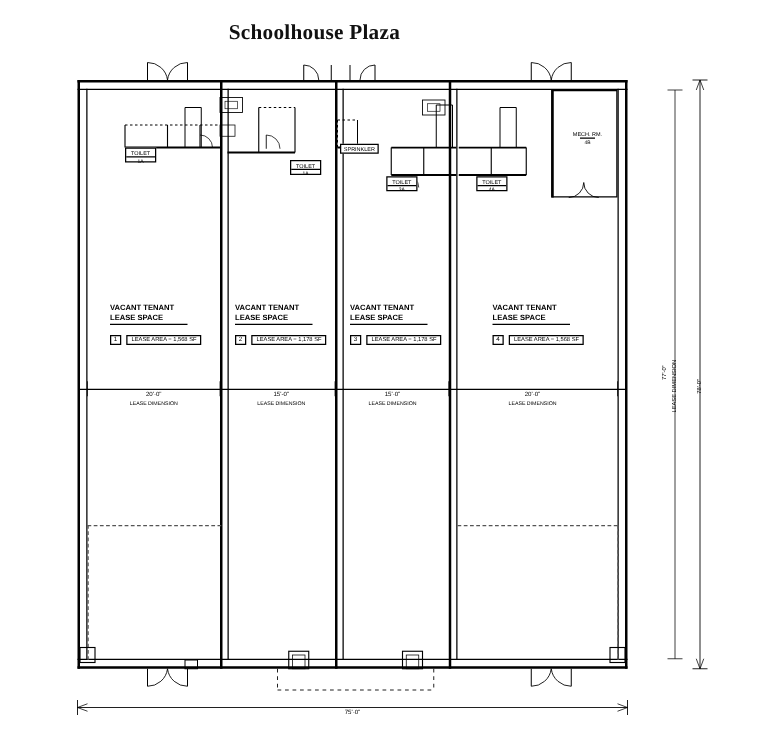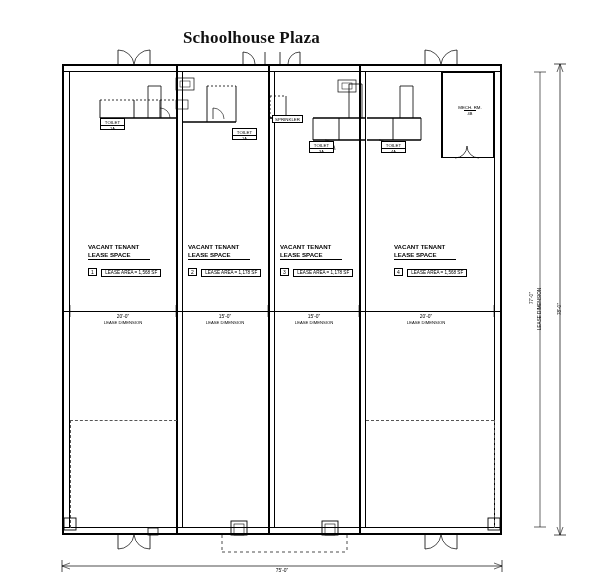--- a/index.html
+++ b/index.html
@@ -10,21 +10,21 @@
   #page {
     position: relative;
     width: 611px;
     height: 588px;
     background: #ffffff;
     font-family: "Liberation Sans", sans-serif;
     overflow: hidden;
   }
   #title {
     position: absolute;
-    top: 28px;
+    top: 16px;
     left: 0;
     width: 503px;
     text-align: center;
     font-family: "Liberation Serif", serif;
     font-size: 17px;
     font-weight: bold;
     color: #111;
     letter-spacing: 0.2px;
   }
 

